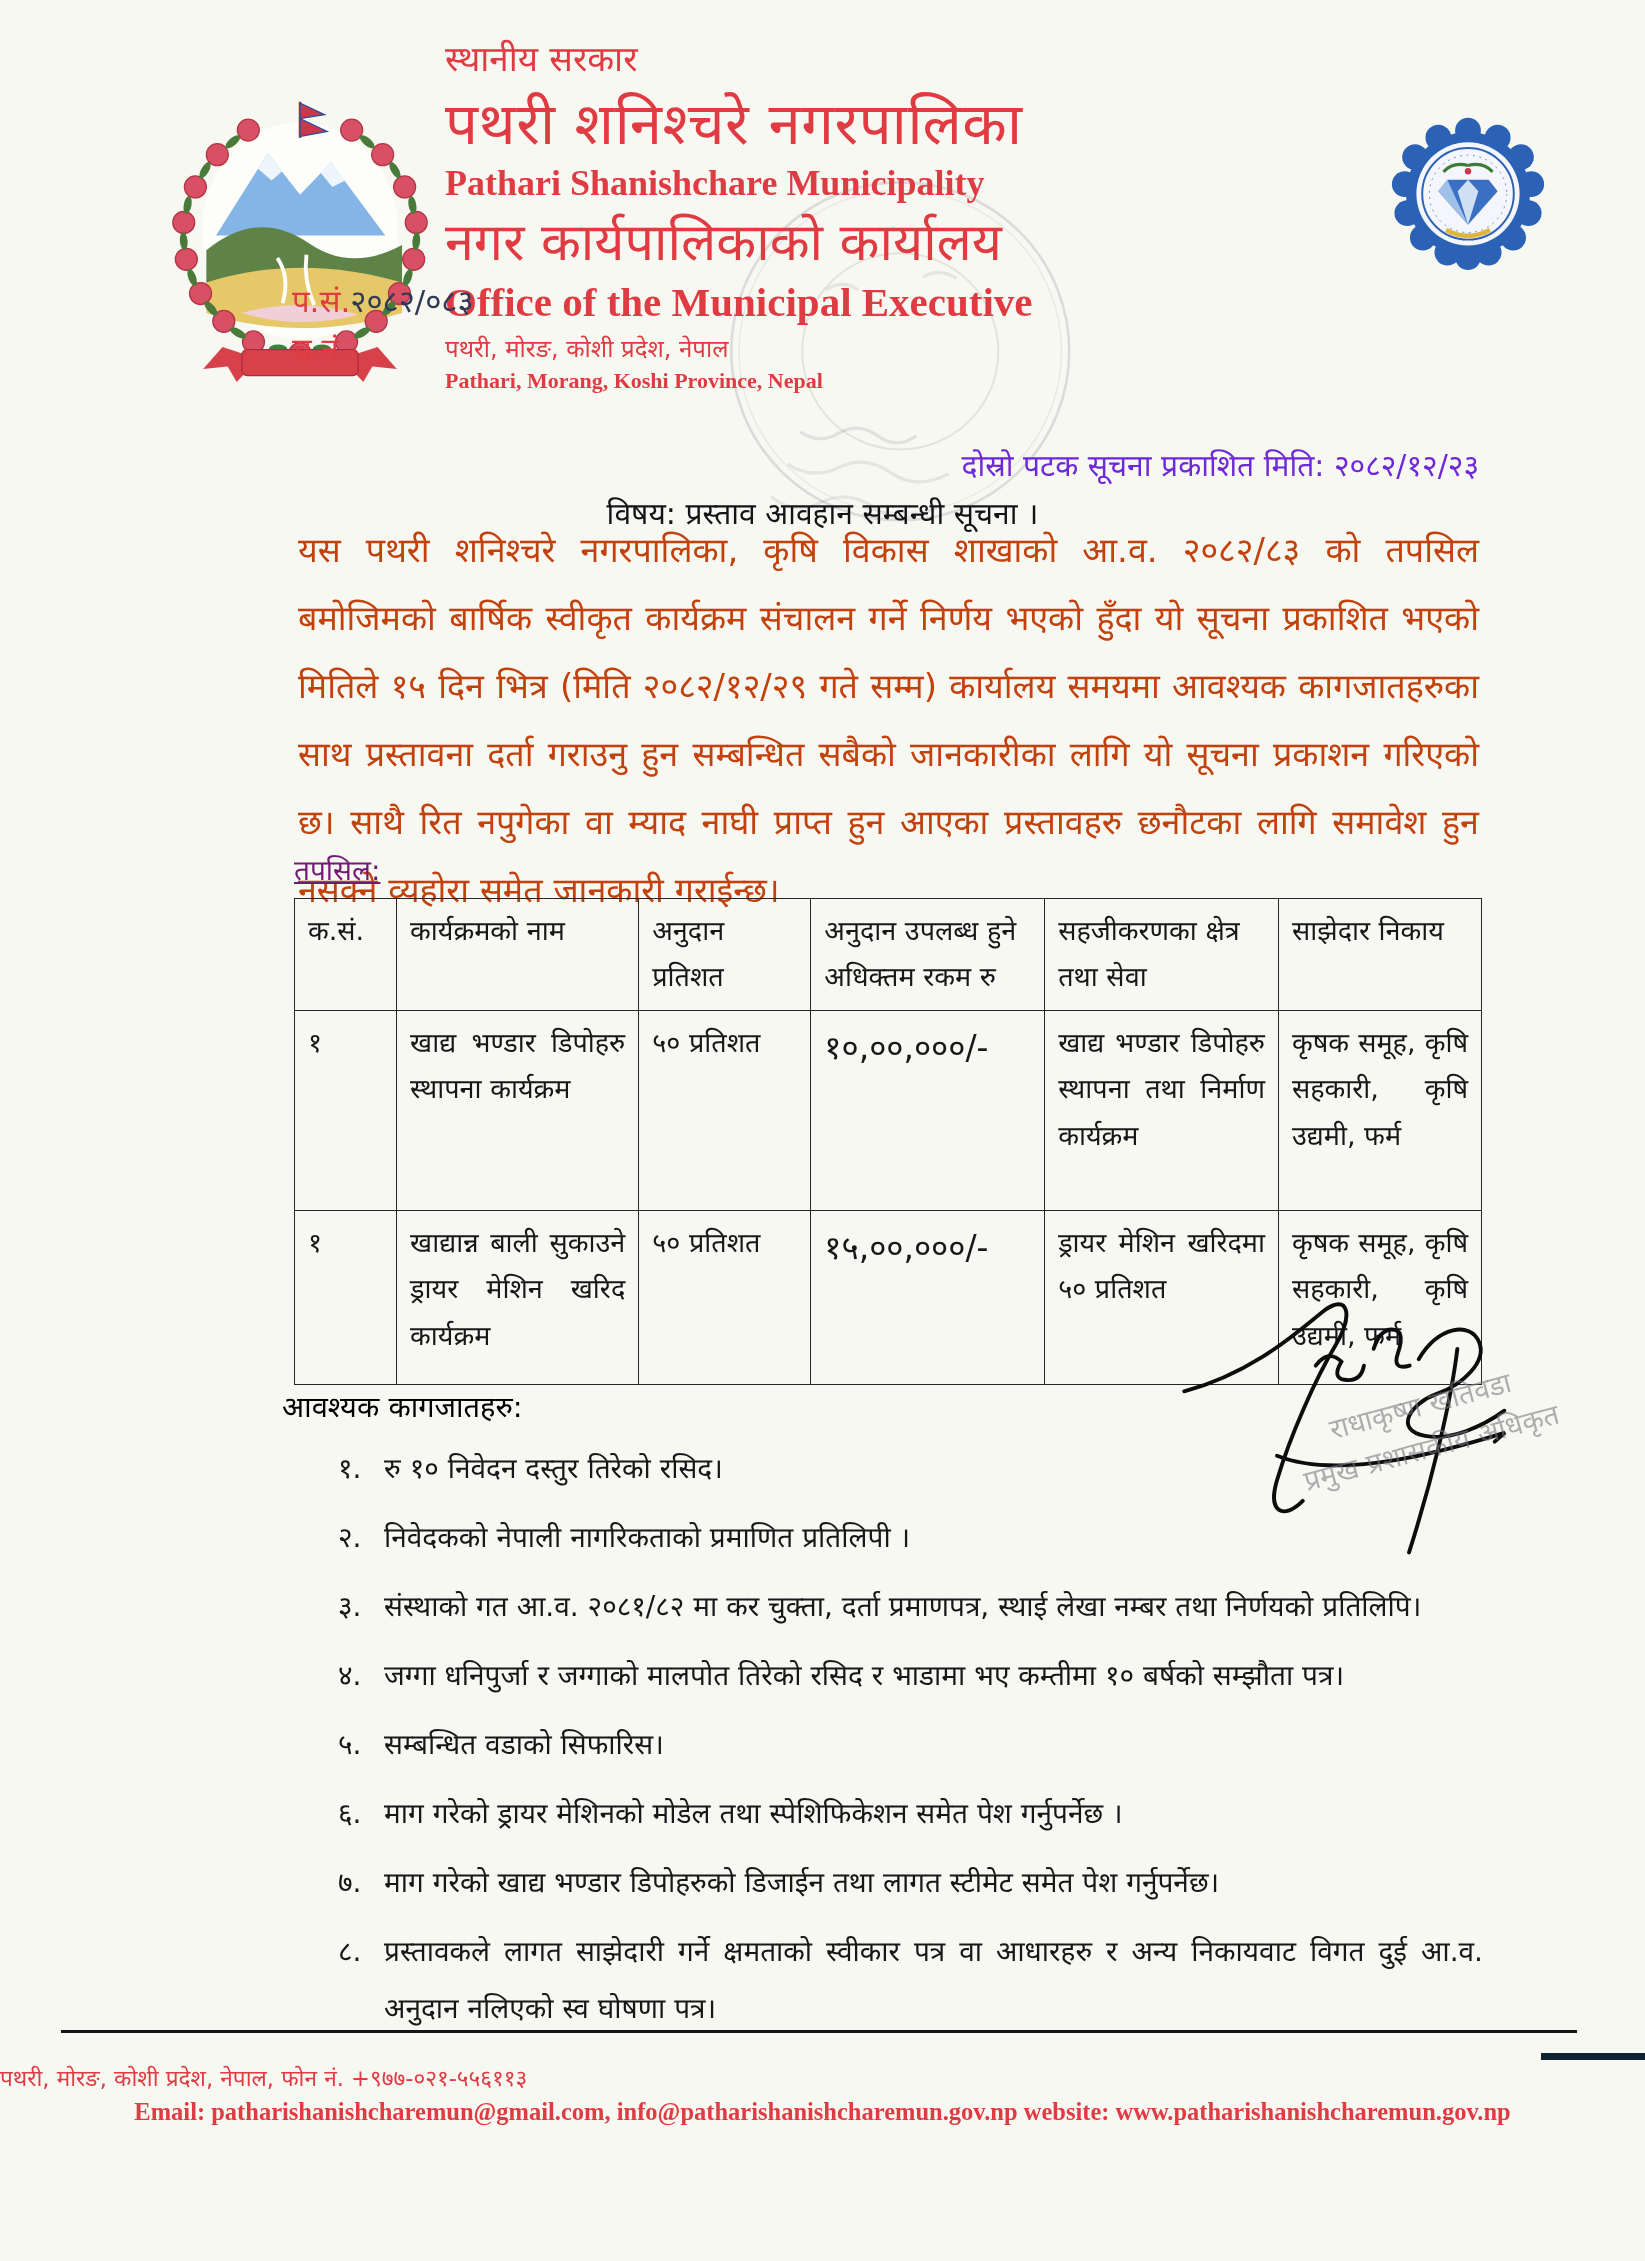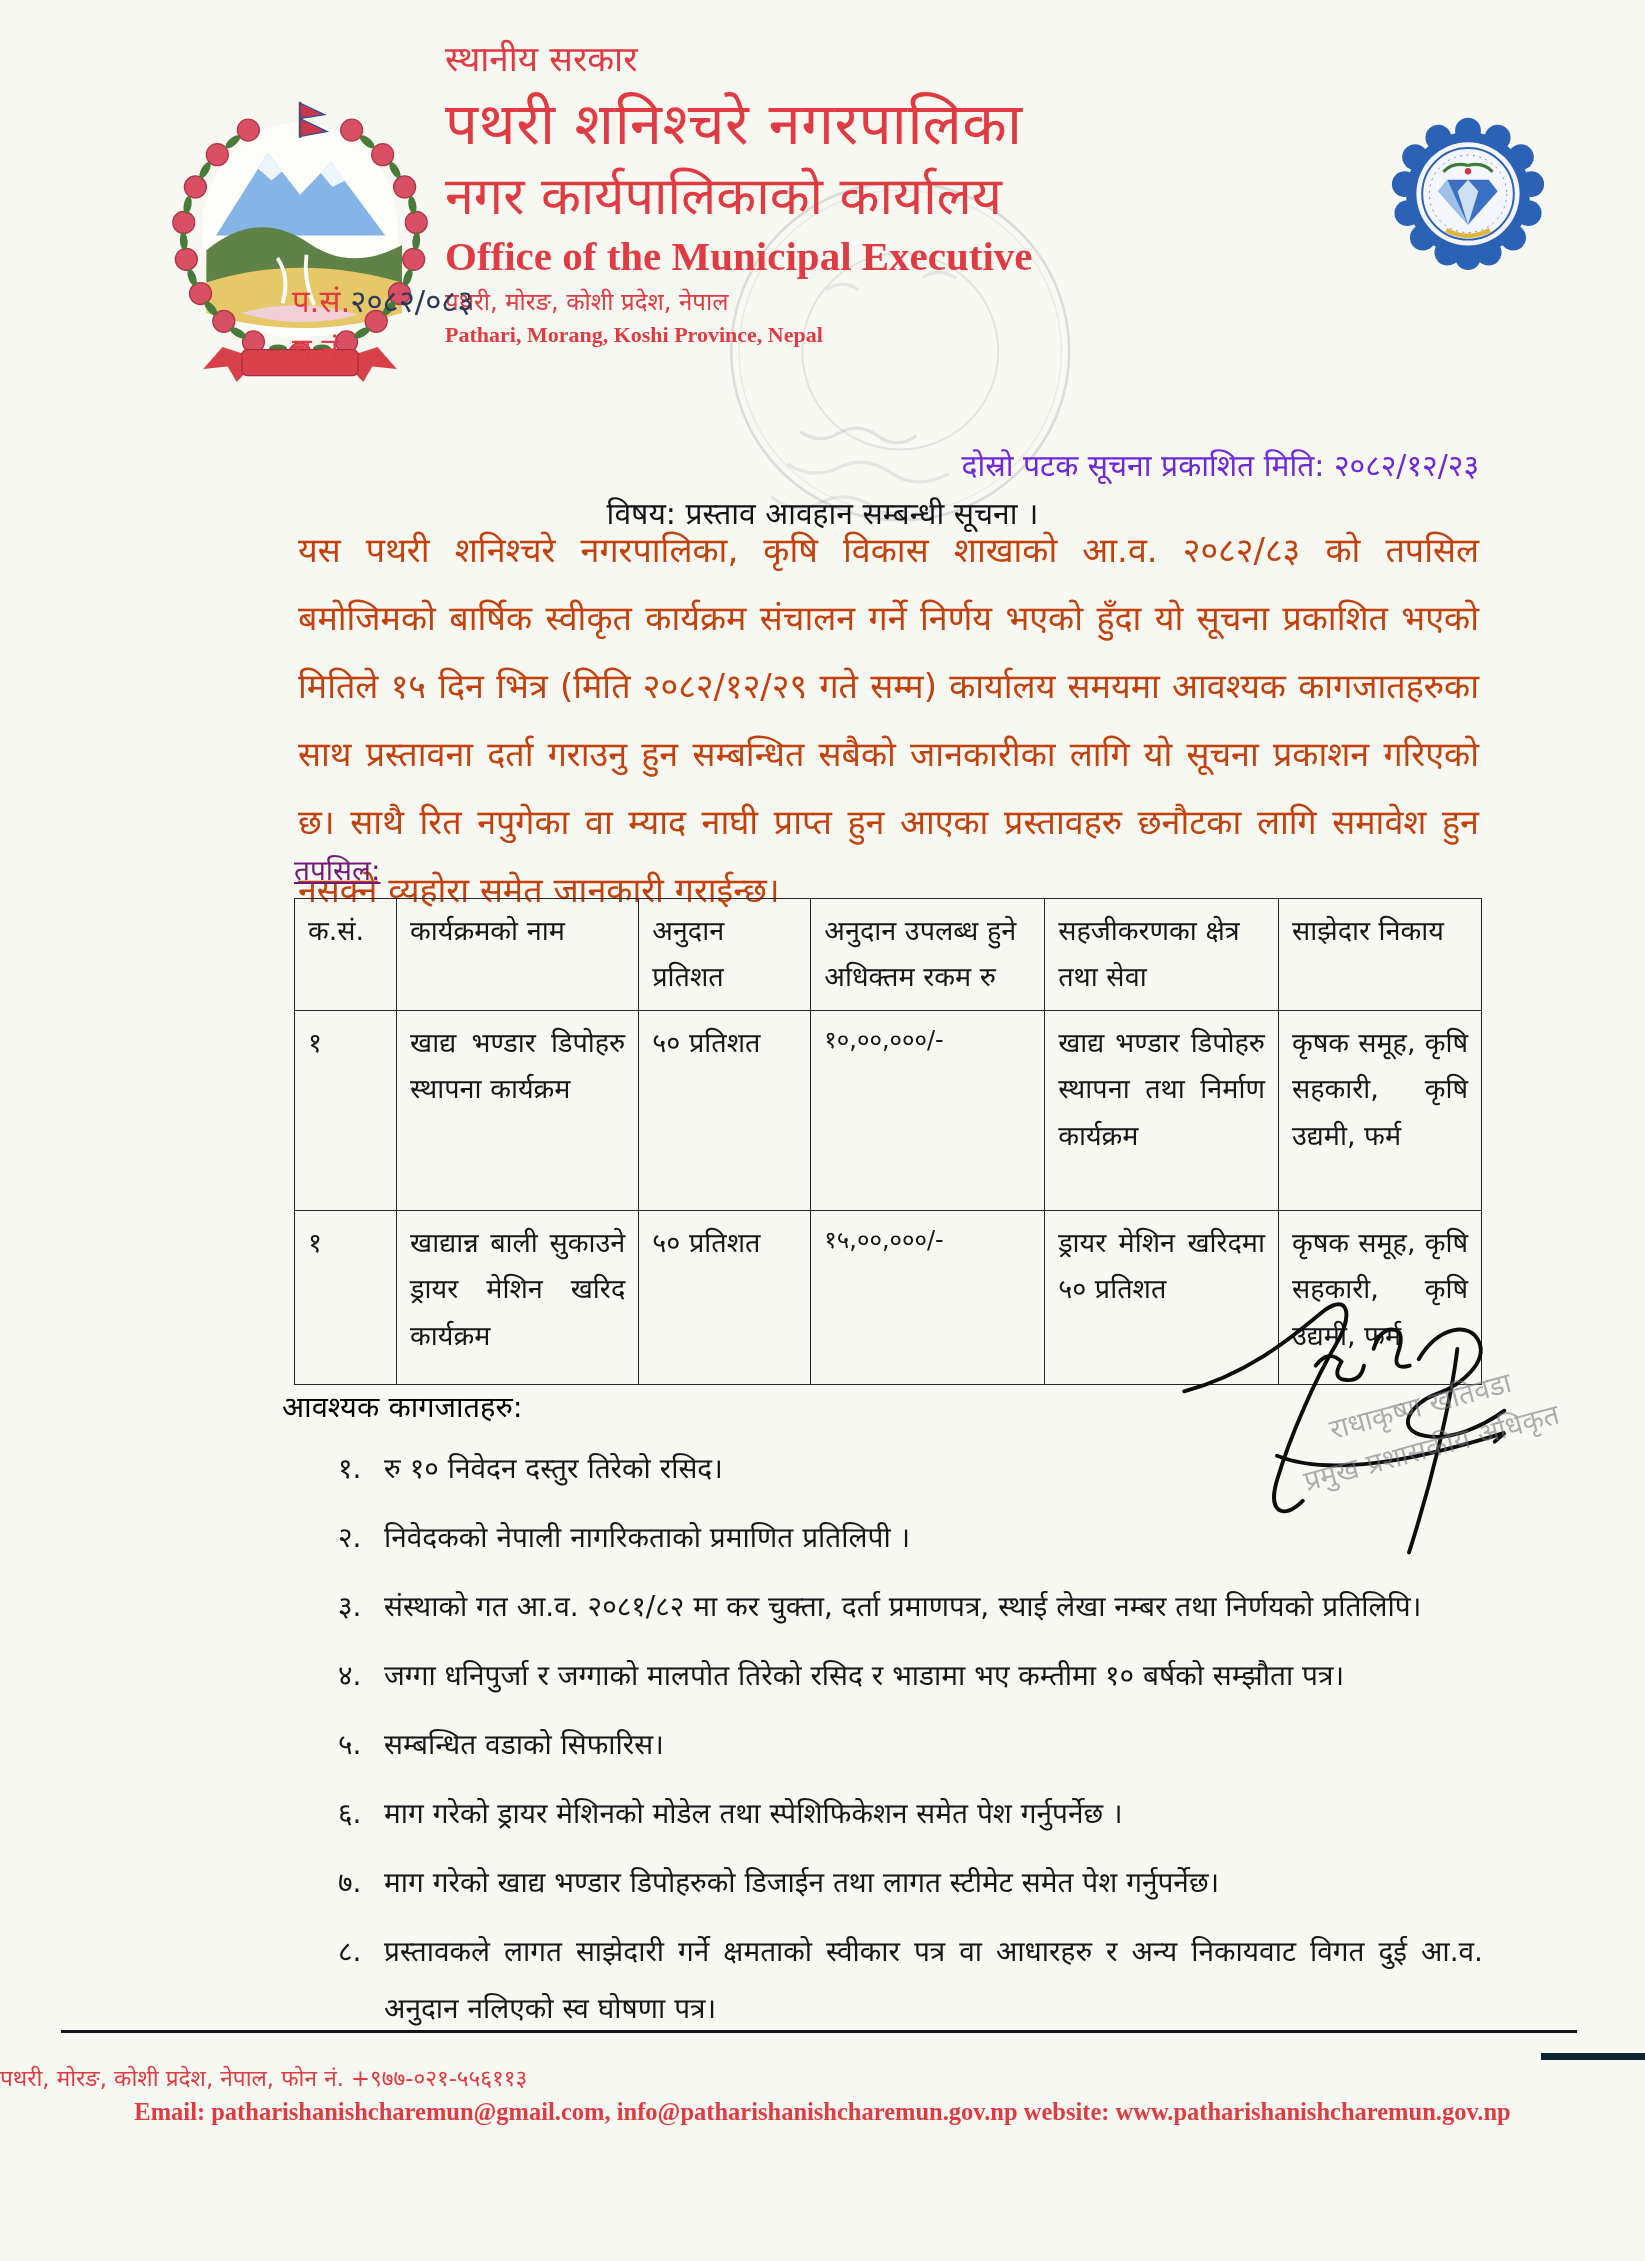--- a/index.html
+++ b/index.html
@@ -46,21 +46,21 @@
     border:1.9px solid #26262a; vertical-align:top;
     padding:9px 13px; font-size:27px; font-weight:normal;
     line-height:1.72; text-align:left; color:#17171a;
   }
   col.c1{width:8.6%;} col.c2{width:20.4%;} col.c3{width:14.5%;}
   col.c4{width:19.7%;} col.c5{width:19.7%;} col.c6{width:17.1%;}
   tr.hrow th{height:92px;}
   tr.r1 td{height:181px;}
   tr.r2 td{height:155px;}
   td.justify{text-align:justify;}
-  td.amount{font-size:24px;}
+  td.amount{font-size:33px;}
 
   
   .docshead{position:absolute; left:282px; top:1386px; font-size:29px; color:#000000;}
   .doclist{position:absolute; left:338px; top:1440px; width:1145px;}
   .docitem{display:flex; margin-bottom:11.6px; font-size:28px; line-height:2.05; color:#17171a;}
   .docitem .n{flex:0 0 46px;}
   .docitem .t{flex:1 1 auto; text-align:justify;}
 
   
   .sig{position:absolute; left:1179px; top:1287px; pointer-events:none;}
@@ -183,20 +183,21 @@
       <polygon points="150,108 166,126 150,178 134,126" fill="#cfe0f4"></polygon>
       <path d="M112,96 q14,-16 38,-10 M188,96 q-14,-16 -38,-10" stroke="#3f7a3a" stroke-width="5" fill="none"></path>
       <path d="M116,186 q34,18 68,0" stroke="#e0b63a" stroke-width="7" fill="none"></path>
       <circle cx="150" cy="95" r="5" fill="#c8374a"></circle>
     </g>
   </svg>
 
   <div class="hdr">
     <div class="h-np1 red">स्थानीय सरकार</div>
     <div class="h-np2 red">पथरी शनिश्चरे नगरपालिका</div>
+    <div class="h-en2 red serif">Pathari Shanishchare Municipality</div>
     <div class="h-np3 red">नगर कार्यपालिकाको कार्यालय</div>
     <div class="h-en3 red serif">Office of the Municipal Executive</div>
     <div class="h-np4 red">पथरी, मोरङ, कोशी प्रदेश, नेपाल</div>
     <div class="h-en4 red serif">Pathari, Morang, Koshi Province, Nepal</div>
   </div>
 
   <div class="refblock">
     <div><span class="red">प.सं.</span><span class="num">२०८२/०८३</span></div>
     <div class="red">च.नं.</div>
   </div>

